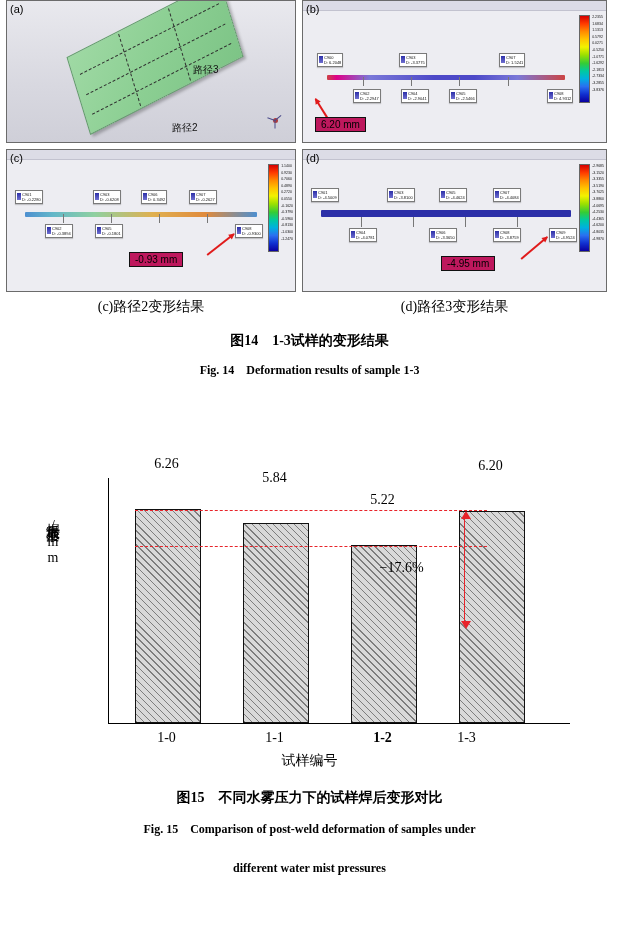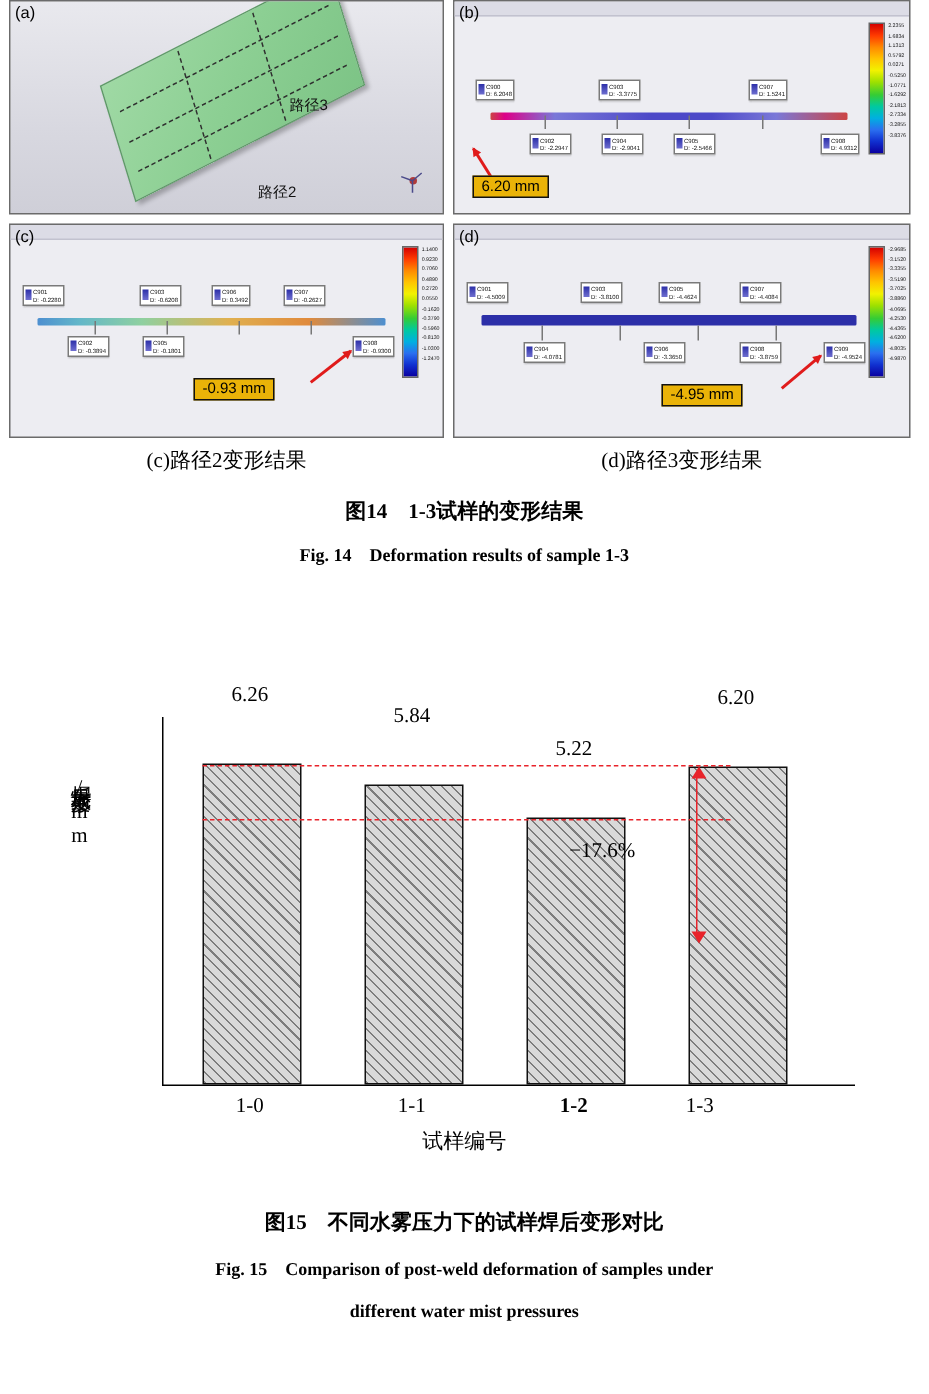--- a/index.html
+++ b/index.html
@@ -158,21 +158,21 @@
     position: absolute;
     left: 1px; top: 2px;
     width: 4px; height: 7px;
     background: linear-gradient(180deg,#2c2fa8,#6f6fd0);
   }
   .tagbox .t1 { display:block; }
   .tagbox .t2 { display:block; }
   .callout {
     position: absolute;
     border: 1px solid #111;
-    background: #eab308;
+    background: #be185d;
     font-family: "Liberation Sans", sans-serif;
     font-size: 10px;
     padding: 1px 5px;
     white-space: nowrap;
   }
   .arrow-red {
     position: absolute;
     background: #e01b1b;
     height: 1.5px;
     transform-origin: left center;
@@ -567,18 +567,18 @@
       <div class="xtick-label" style="left:212px;">1-1</div>
       <div class="xtick-label" style="left:320px;font-weight:bold;">1-2</div>
       <div class="xtick-label" style="left:404px;">1-3</div>
 
       <div class="xaxis-title">试样编号</div>
 
       <div class="dblarrow" style="left:434px; top:78px; height:104px;"></div>
       <div class="pct-label" style="left:350px; top:120px;">−17.6%</div>
     </div>
 
-    <div class="fig-title-cn" style="margin-top:21px;">图15　不同水雾压力下的试样焊后变形对比</div>
+    <div class="fig-title-cn" style="margin-top:4px;">图15　不同水雾压力下的试样焊后变形对比</div>
     <div class="fig-title-en" style="margin-top:14px;">Fig. 15　Comparison of post-weld deformation of samples under</div>
-    <div class="fig-title-en" style="margin-top:12px;">different water mist pressures</div>
+    <div class="fig-title-en" style="margin-top:23px;">different water mist pressures</div>
   </div>
 
 </div>
 
 </body></html>

